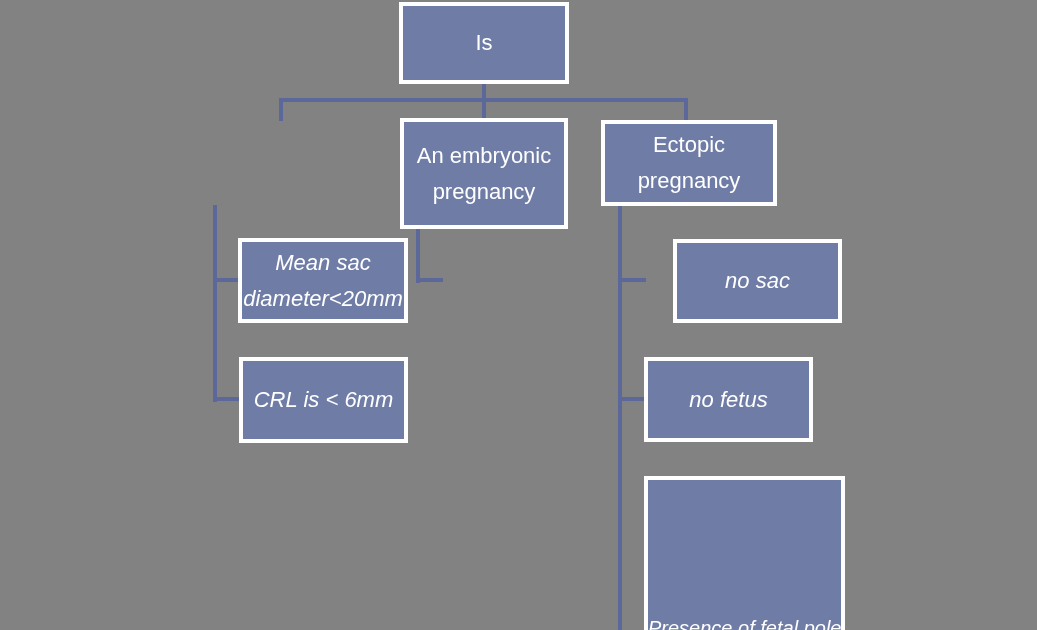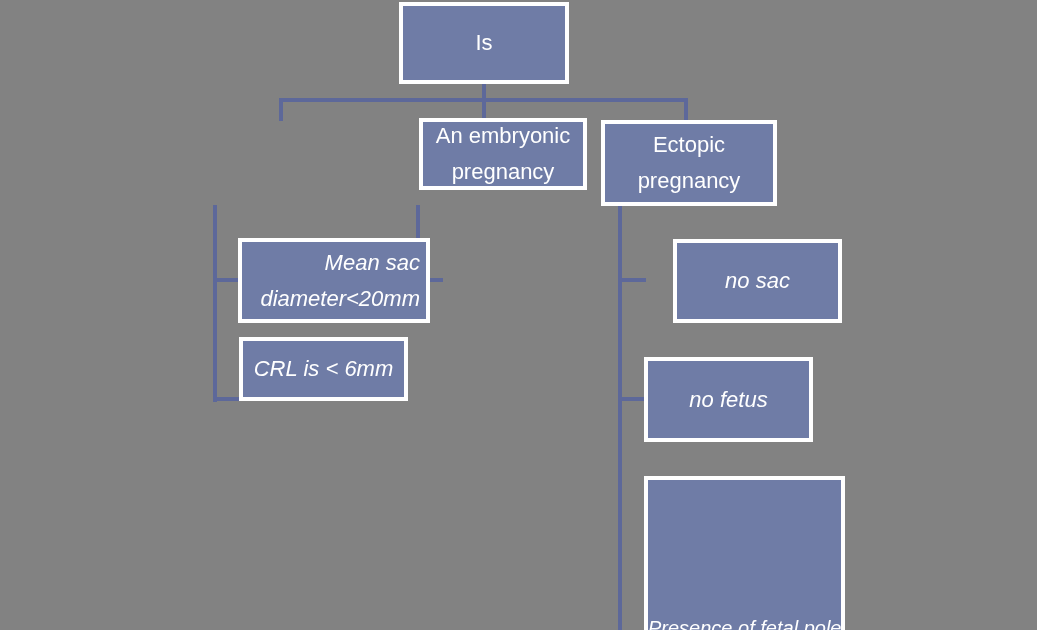--- a/index.html
+++ b/index.html
@@ -31,24 +31,24 @@
     color: var(--text, #ffffff);
     font-size: 22px;
     line-height: 36px;
     padding: 2px 6px;
   }
   .node.italic { font-style: italic; }
 
   
   .n-root      { left: 399px; top: 2px;   width: 170px; height: 82px; }
   .n-early     { left: 197px; top: 120px; width: 170px; height: 85px; }
-  .n-embryonic { left: 400px; top: 118px; width: 168px; height: 72px; margin-left: 19px; }
+  .n-embryonic { left: 400px; top: 118px; width: 168px; height: 111px; }
   .n-ectopic   { left: 601px; top: 120px; width: 176px; height: 86px; }
-  .n-meansac   { left: 238px; top: 238px; width: 192px; height: 85px; text-align: right; }
-  .n-crl       { left: 239px; top: 337px; width: 169px; height: 64px; }
+  .n-meansac   { left: 238px; top: 238px; width: 170px; height: 85px; }
+  .n-crl       { left: 239px; top: 357px; width: 169px; height: 86px; }
   .n-gt20      { left: 441px; top: 238px; width: 169px; height: 85px; }
   .n-nosac     { left: 644px; top: 239px; width: 169px; height: 84px; margin-left: 29px; }
   .n-nofetus   { left: 644px; top: 357px; width: 169px; height: 85px; }
   .n-fetalpole { left: 644px; top: 476px; width: 201px; height: 250px;
                  display: block; }
   .n-fetalpole .bottom-label {
     position: absolute;
     left: 0; right: 0;
     top: 130px;
     text-align: center;

